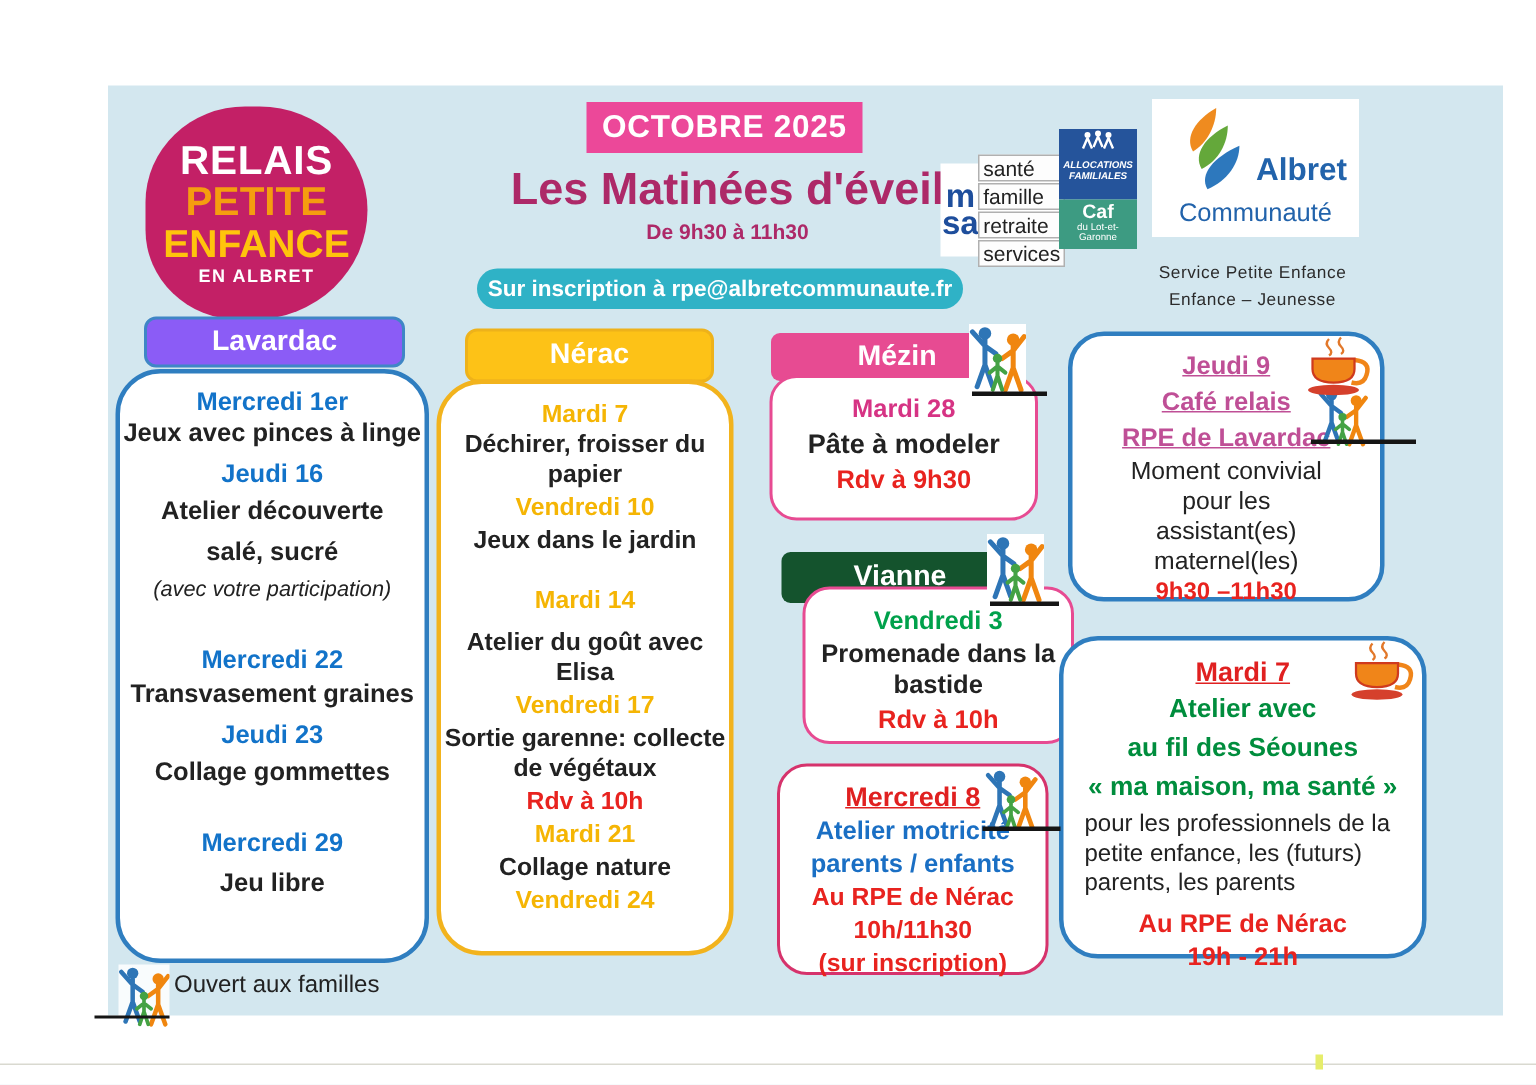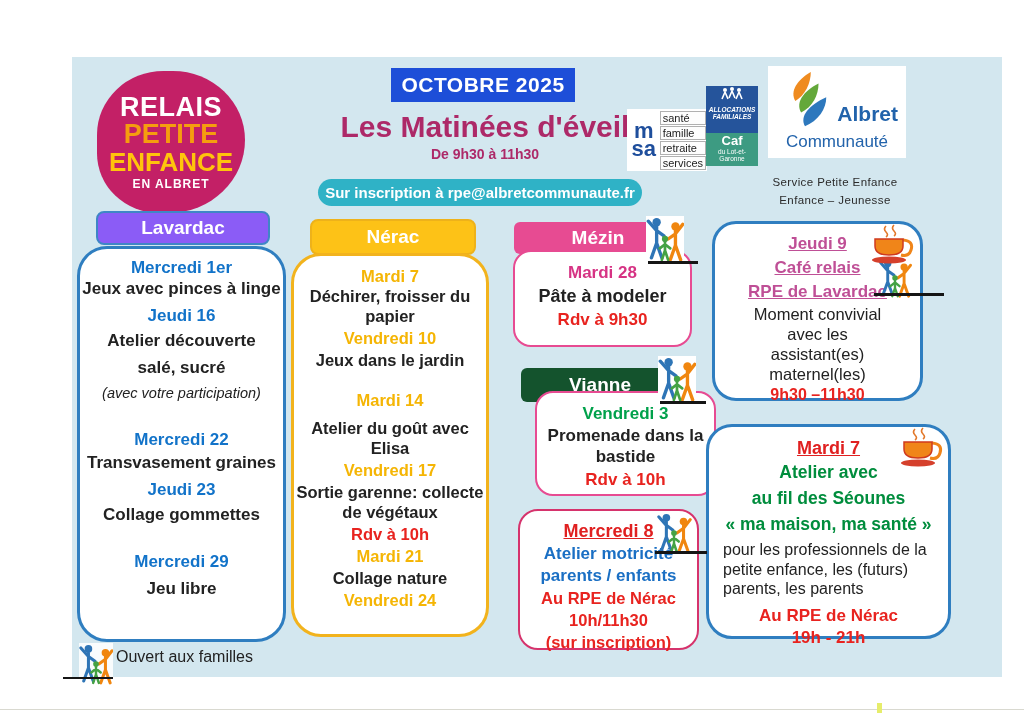--- a/index.html
+++ b/index.html
@@ -7,34 +7,34 @@
           font-family:"Liberation Sans",sans-serif;}
   #page{position:absolute;left:72px;top:57px;width:930px;height:620px;background:#d3e7ef;}
   
   #relais-logo{position:absolute;left:97px;top:71px;width:148px;height:142px;background:#c32066;
        border-radius:48% 52% 55% 45%;display:flex;flex-direction:column;align-items:center;
        justify-content:center;text-align:center;line-height:1.02;}
   #relais-logo .l1{color:#fff;font-size:27px;font-weight:bold;letter-spacing:.5px;}
   #relais-logo .l2{color:#f59d0f;font-size:27px;font-weight:bold;}
   #relais-logo .l3{color:#ffc40c;font-size:26px;font-weight:bold;}
   #relais-logo .l4{color:#fff;font-size:12px;font-weight:bold;margin-top:3px;letter-spacing:1px;}
-  #month-banner{position:absolute;left:391px;top:68px;width:184px;height:34px;background:#1d4ed8;
+  #month-banner{position:absolute;left:391px;top:68px;width:184px;height:34px;background:#ec4899;
        color:#fff;font-weight:bold;font-size:21px;text-align:center;line-height:34px;letter-spacing:.5px;}
   #main-title{position:absolute;left:325px;top:110px;width:320px;text-align:center;
        color:#ad2968;font-weight:bold;font-size:30px;}
   #main-hours{position:absolute;left:325px;top:146px;width:320px;text-align:center;
        color:#ad2968;font-weight:bold;font-size:14px;}
   #inscription{position:absolute;left:318px;top:179px;width:324px;height:27px;background:#2fb2c6;
        border-radius:14px;color:#fff;font-weight:bold;font-size:15px;text-align:center;line-height:27px;}
   
   #msa{position:absolute;left:627px;top:109px;width:78px;height:60px;background:#fff;
        display:flex;align-items:center;padding:1px;}
   #msa .mark{width:32px;text-align:center;color:#1e4e9c;font-weight:bold;font-size:22px;line-height:.82;}
   #msa .svcs{flex:1;}
-  #msa .svc{font-size:11px;color:#222;border:1px solid #b0b0b0;margin:1px 0;padding:0 2px;background:#fdfdfd;}
+  #msa .svc{font-size:14px;color:#222;border:1px solid #b0b0b0;margin:1px 0;padding:0 2px;background:#fdfdfd;}
   #caf{position:absolute;left:706px;top:86px;width:52px;height:80px;}
   #caf .top{height:47px;background:#25549b;color:#fff;text-align:center;overflow:hidden;}
   #caf .top .t1{font-size:6.5px;font-style:italic;font-weight:bold;line-height:1.15;}
   #caf .bot{height:33px;background:#3d9b82;color:#fff;text-align:center;}
   #caf .bot .nm{font-size:13px;font-weight:bold;line-height:1.1;padding-top:1px;}
   #caf .bot .dp{font-size:6.5px;line-height:1.1;}
   #albret{position:absolute;left:768px;top:66px;width:138px;height:92px;background:#fff;}
   #albret .nm{position:absolute;right:8px;top:36px;color:#2263ab;font-weight:bold;font-size:21px;}
   #albret .ty{position:absolute;left:0;bottom:6px;width:100%;text-align:center;color:#2263ab;font-size:17px;}
   #service-lines{position:absolute;left:760px;top:174px;width:150px;text-align:center;
@@ -217,21 +217,21 @@
     <div class="red">Au RPE de Nérac</div>
     <div class="red">10h/11h30</div>
     <div class="red">(sur inscription)</div>
   </div>
 
   <div id="jeudi9-box" class="box">
     <div class="pink">Jeudi 9</div>
     <div class="pink">Café relais</div>
     <div class="pink">RPE de Lavardac</div>
     <div class="body">Moment convivial</div>
-    <div class="body">avec les</div>
+    <div class="body">pour les</div>
     <div class="body">assistant(es)</div>
     <div class="body">maternel(les)</div>
     <div class="red">9h30 –11h30</div>
   </div>
 
   <div id="mardi7-box" class="box">
     <div class="date">Mardi 7</div>
     <div class="green">Atelier avec</div>
     <div class="green">au fil des Séounes</div>
     <div class="green">« ma maison, ma santé »</div>

